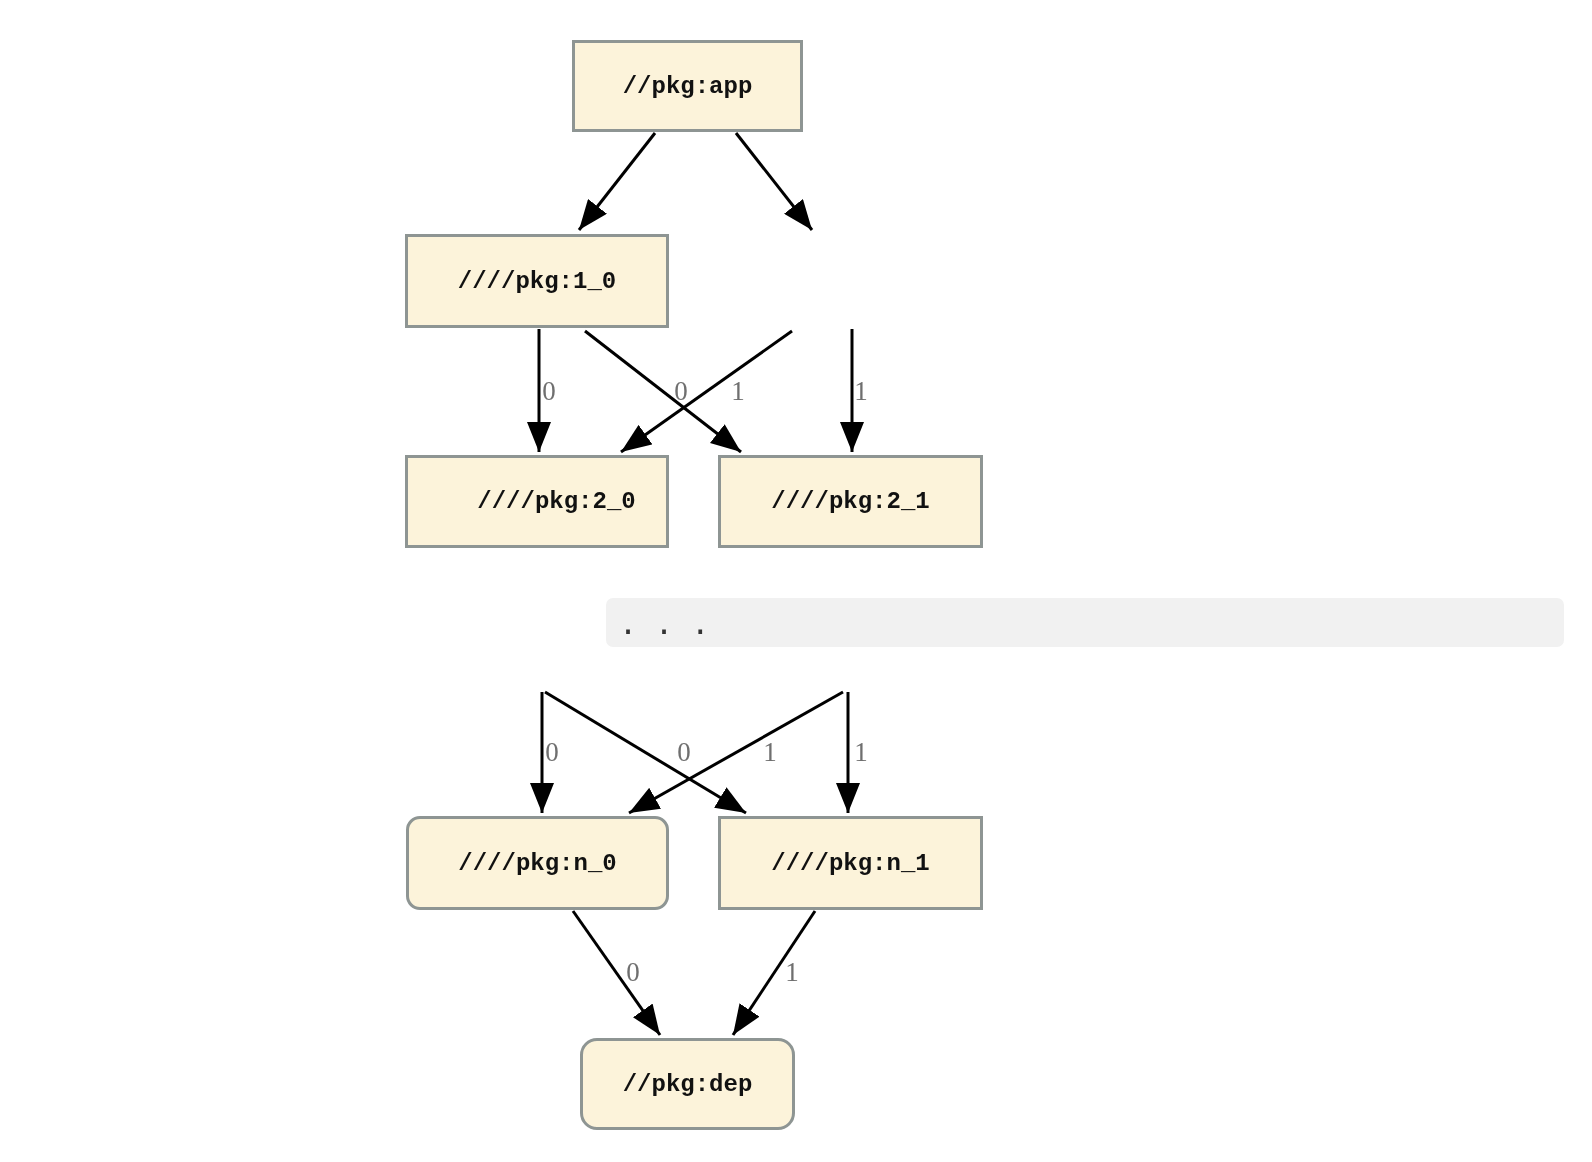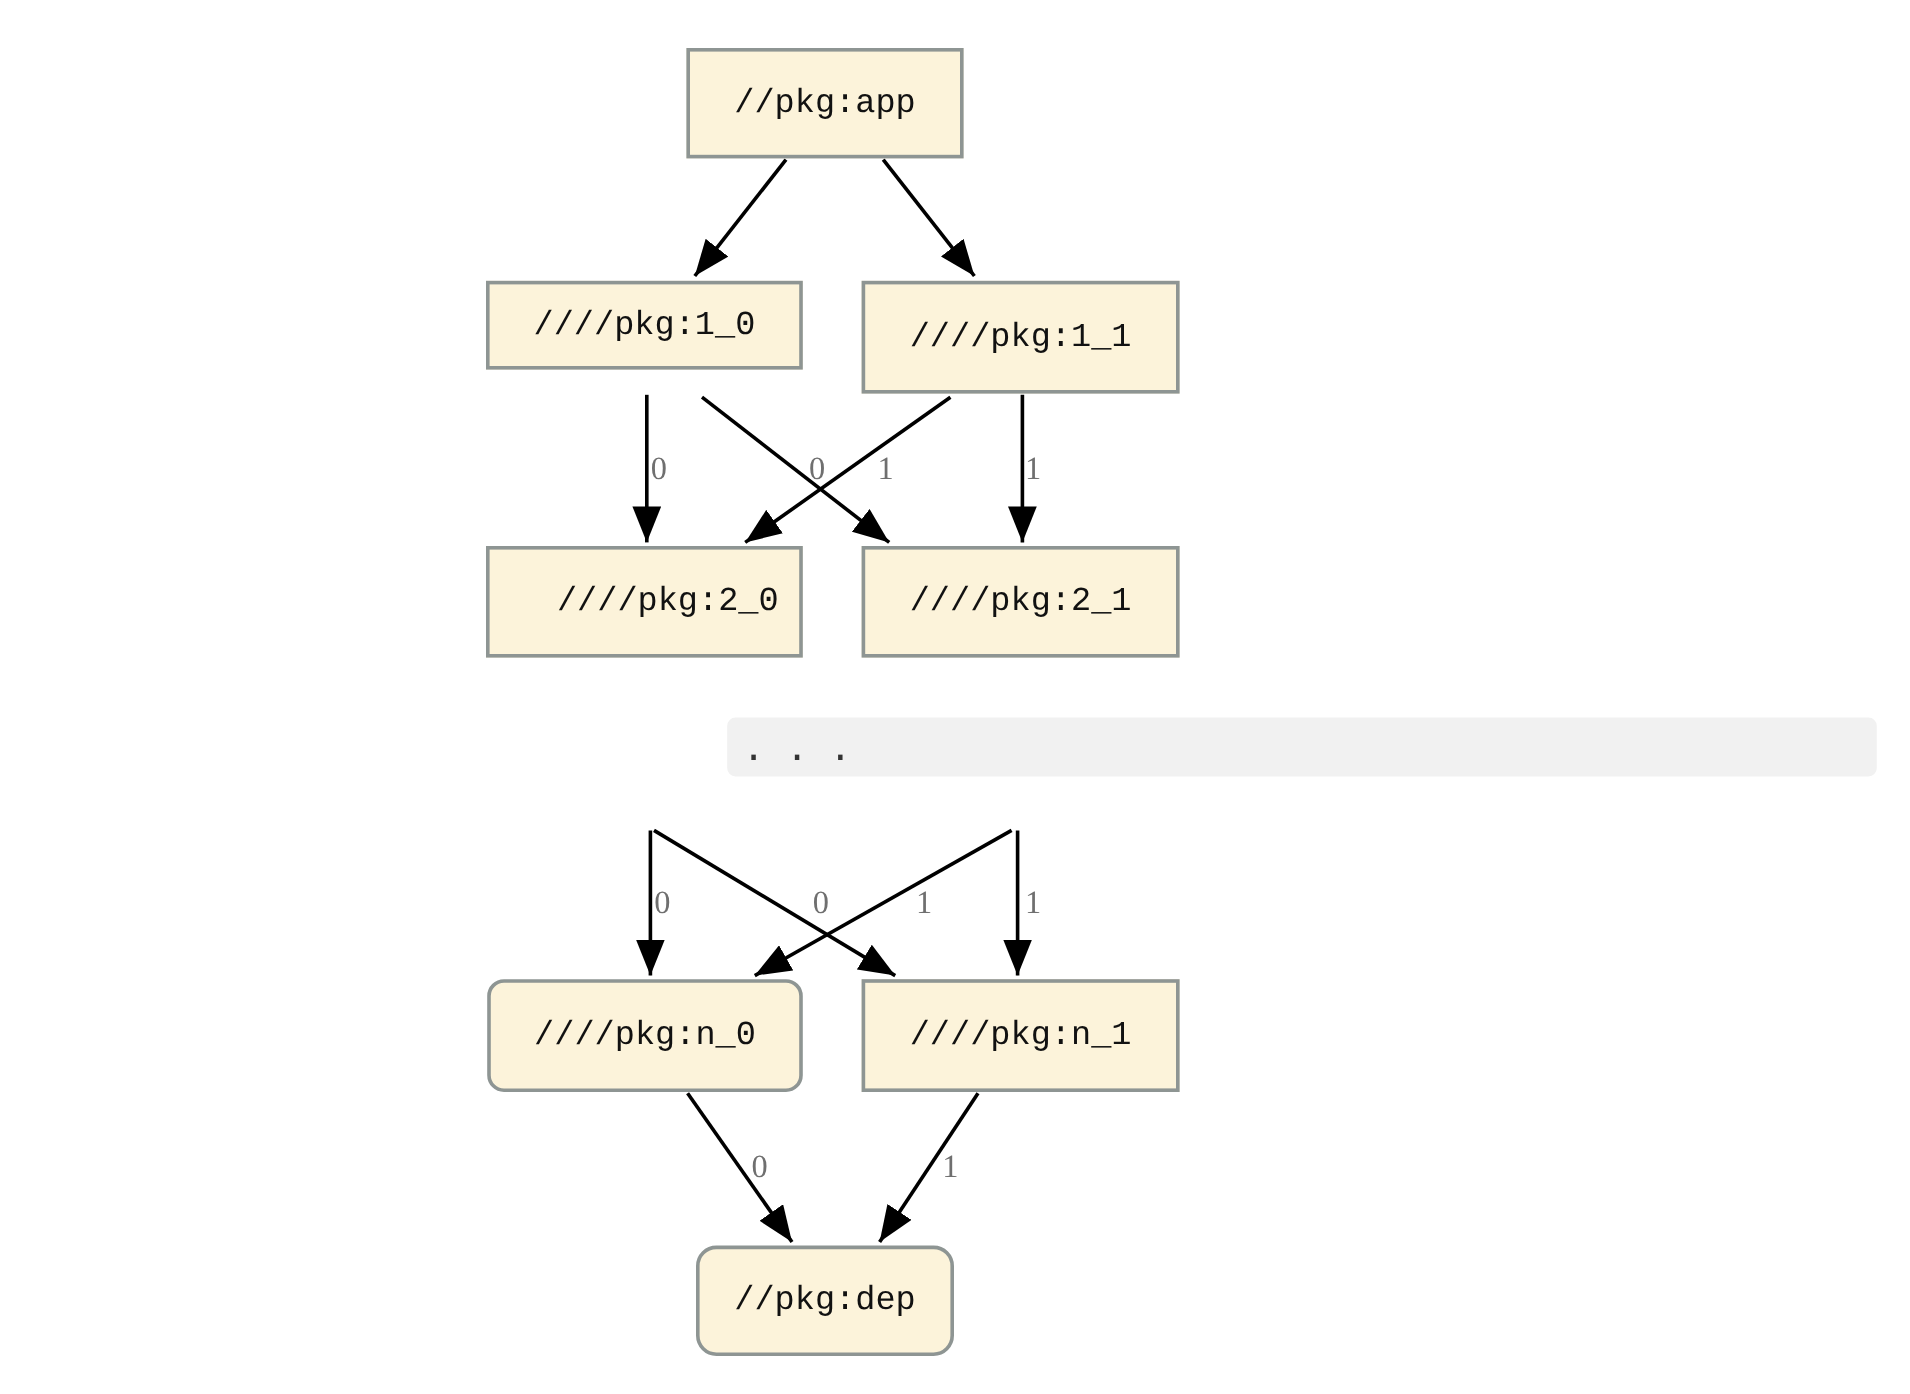--- a/index.html
+++ b/index.html
@@ -24,22 +24,22 @@
   }
   .node {
     position: absolute;
     box-sizing: border-box;
     background: var(--node-fill, #fcf3da);
     border: 3px solid var(--node-border, #8e9593);
     display: flex;
     align-items: center;
     justify-content: center;
     font-family: "Liberation Mono", "DejaVu Sans Mono", monospace;
-    font-weight: normal;
-    font-size: 28px;
+    font-weight: bold;
+    font-size: 24px;
     color: var(--node-text, #111111);
     white-space: pre;
   }
   .edge-label {
     position: absolute;
     transform: translate(-50%, -50%);
     font-family: "Liberation Serif", "DejaVu Serif", serif;
     font-size: 27px;
     color: var(--edge-label, #6f6f6f);
     line-height: 1;
@@ -98,20 +98,19 @@
     <span class="edge-label" style="left: 681px; top: 391px;">0</span>
     <span class="edge-label" style="left: 738px; top: 391px;">1</span>
     <span class="edge-label" style="left: 861px; top: 391px;">1</span>
     <span class="edge-label" style="left: 552px; top: 752px;">0</span>
     <span class="edge-label" style="left: 684px; top: 752px;">0</span>
     <span class="edge-label" style="left: 770px; top: 752px;">1</span>
     <span class="edge-label" style="left: 861px; top: 752px;">1</span>
     <span class="edge-label" style="left: 633px; top: 972px;">0</span>
     <span class="edge-label" style="left: 792px; top: 972px;">1</span>
     <div class="node" style="left: 572px; top: 40px; width: 231px; height: 92px;">//pkg:app</div>
-    <div class="node" style="left: 405px; top: 234px; width: 264px; height: 74px;">////pkg:1_0</div>
-    <div class="node" style="left: 718px; top: 234px; width: 265px; height: 94px;">////pkg:1_1</div>
+    <div class="node" style="left: 405px; top: 234px; width: 264px; height: 94px;">////pkg:1_0</div>
     <div class="node" style="left: 405px; top: 455px; width: 264px; height: 93px; padding-left: 39px;">////pkg:2_0</div>
     <div class="node" style="left: 718px; top: 455px; width: 265px; height: 93px;">////pkg:2_1</div>
     <div class="node" style="left: 406px; top: 816px; width: 263px; height: 94px; border-radius: 14px;">////pkg:n_0</div>
     <div class="node" style="left: 718px; top: 816px; width: 265px; height: 94px;">////pkg:n_1</div>
     <div class="node" style="left: 580px; top: 1038px; width: 215px; height: 92px; border-radius: 17px;">//pkg:dep</div>
   </div>
 
 </body></html>

